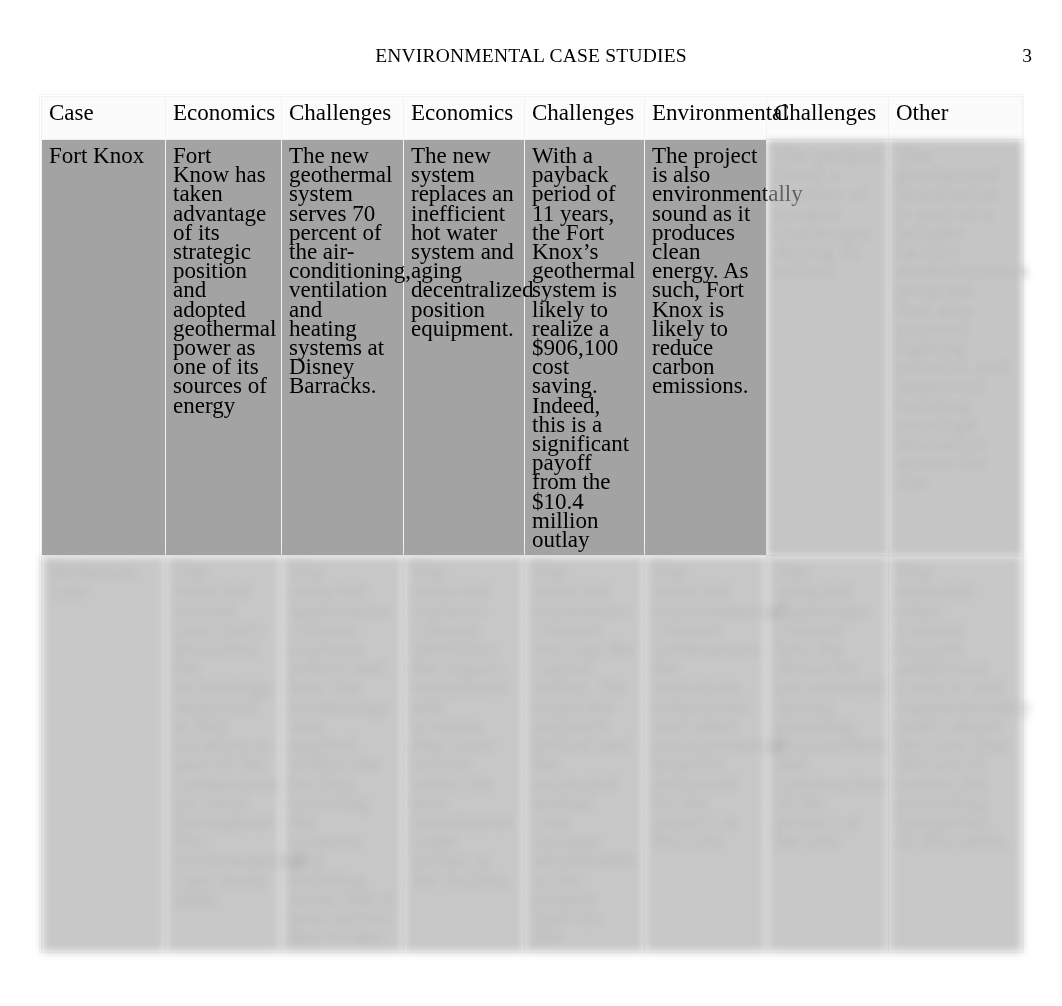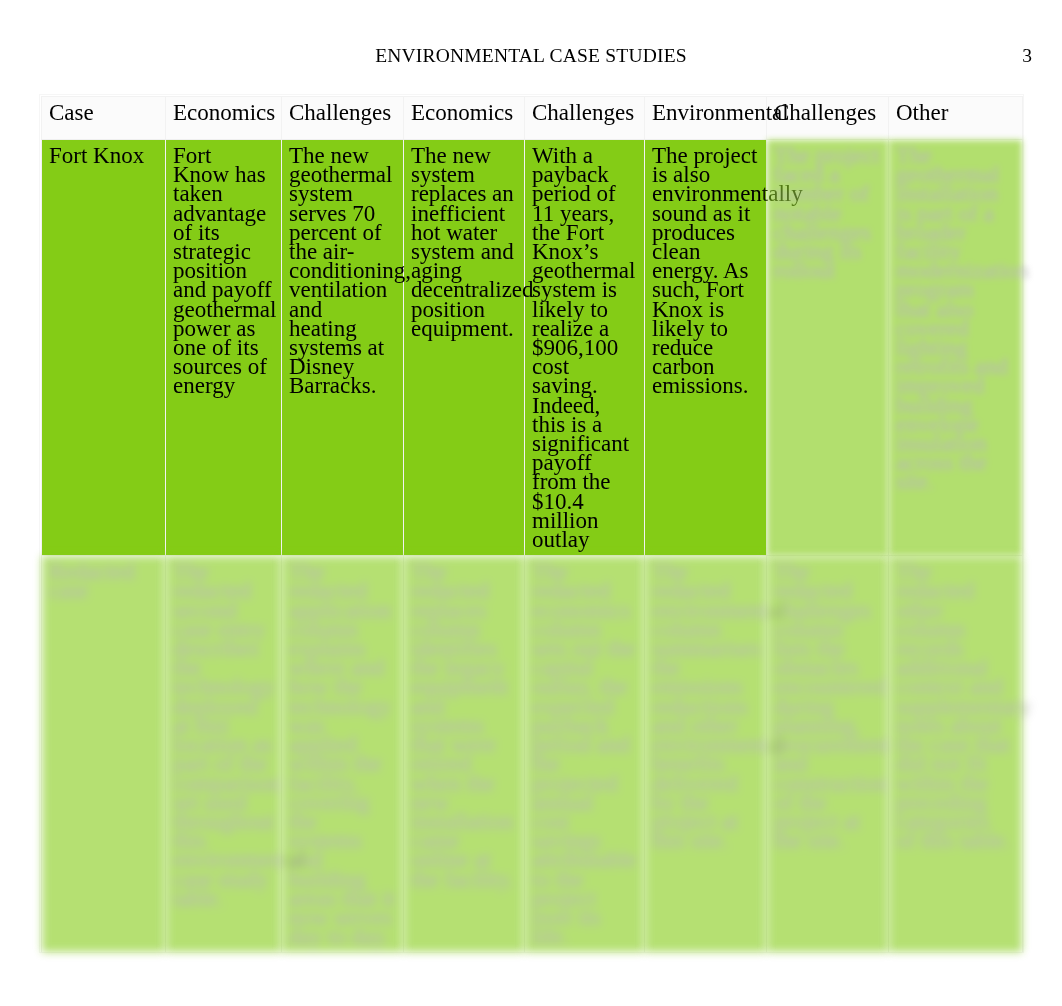--- a/index.html
+++ b/index.html
@@ -85,21 +85,21 @@
   }
   table.case-table thead th {
     height: 30px;
     line-height: 20px;
     background: #fbfbfb;
     border-bottom: 1px solid #efefef;
     white-space: nowrap;
   }
   table.case-table tbody td {
     line-height: 19.2px;
-    background: #84cc16;
+    background: #a3a3a3;
   }
   
   .table-wrap::before {
     content: "";
     position: absolute;
     left: -1px; top: -1px;
     width: 983px;
     height: 100%;
     pointer-events: none;
     box-shadow: 0 0 0 1px #f6f6f6;
@@ -152,21 +152,21 @@
           <th>Economics</th>
           <th>Challenges</th>
           <th>Environmental</th>
           <th>Challenges</th>
           <th>Other</th>
         </tr>
       </thead>
       <tbody>
         <tr class="row-case-1">
           <td>Fort Knox</td>
-          <td>Fort Know has taken advantage of its strategic position and payoff geothermal power as one of its sources of energy</td>
+          <td>Fort Know has taken advantage of its strategic position and adopted geothermal power as one of its sources of energy</td>
           <td>The new geothermal system serves 70 percent of the air-conditioning, ventilation and heating systems at Disney Barracks.</td>
           <td>The new system replaces an inefficient hot water system and aging decentralized position equipment.</td>
           <td>With a payback period of 11 years, the Fort Knox’s geothermal system is likely to realize a $906,100 cost saving. Indeed, this is a significant payoff from the $10.4 million outlay</td>
           <td>The project is also environmentally sound as it produces clean energy. As such, Fort Knox is likely to reduce carbon emissions.</td>
           <td class="redacted">The project faced a number of notable challenges during its rollout</td>
           <td class="redacted">The geothermal installation is part of a broader facility modernization program that also covered lighting retrofits and improved building envelope insulation across the site.</td>
         </tr>
         <tr class="row-case-2">
           <td class="redacted-strong">Redacted case</td>
           <td class="redacted-strong">The redacted second case entry describes the technology deployed at this location as part of the comparison set used throughout this environmental case study table.</td>

